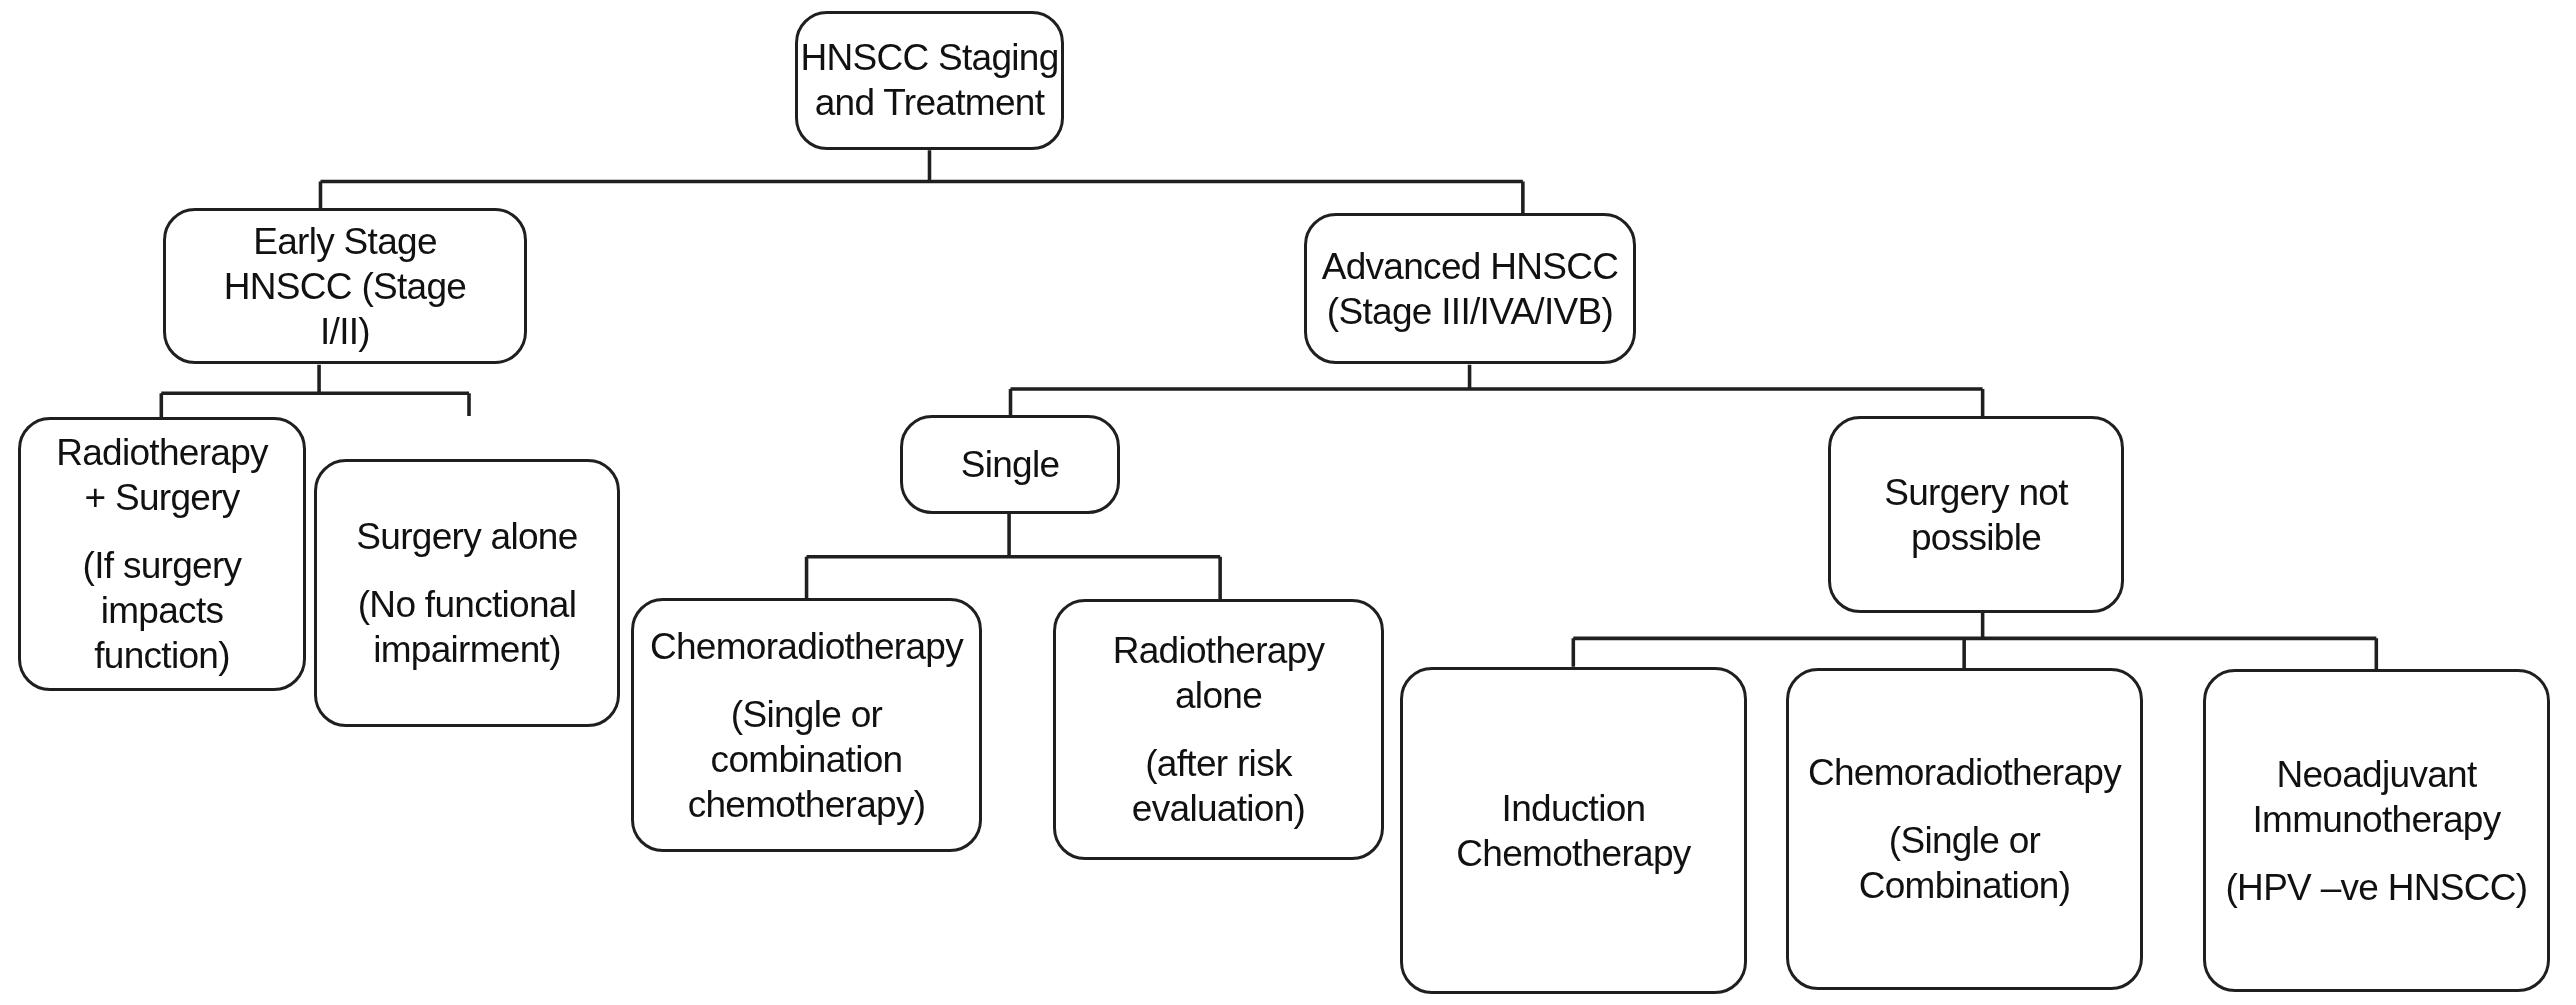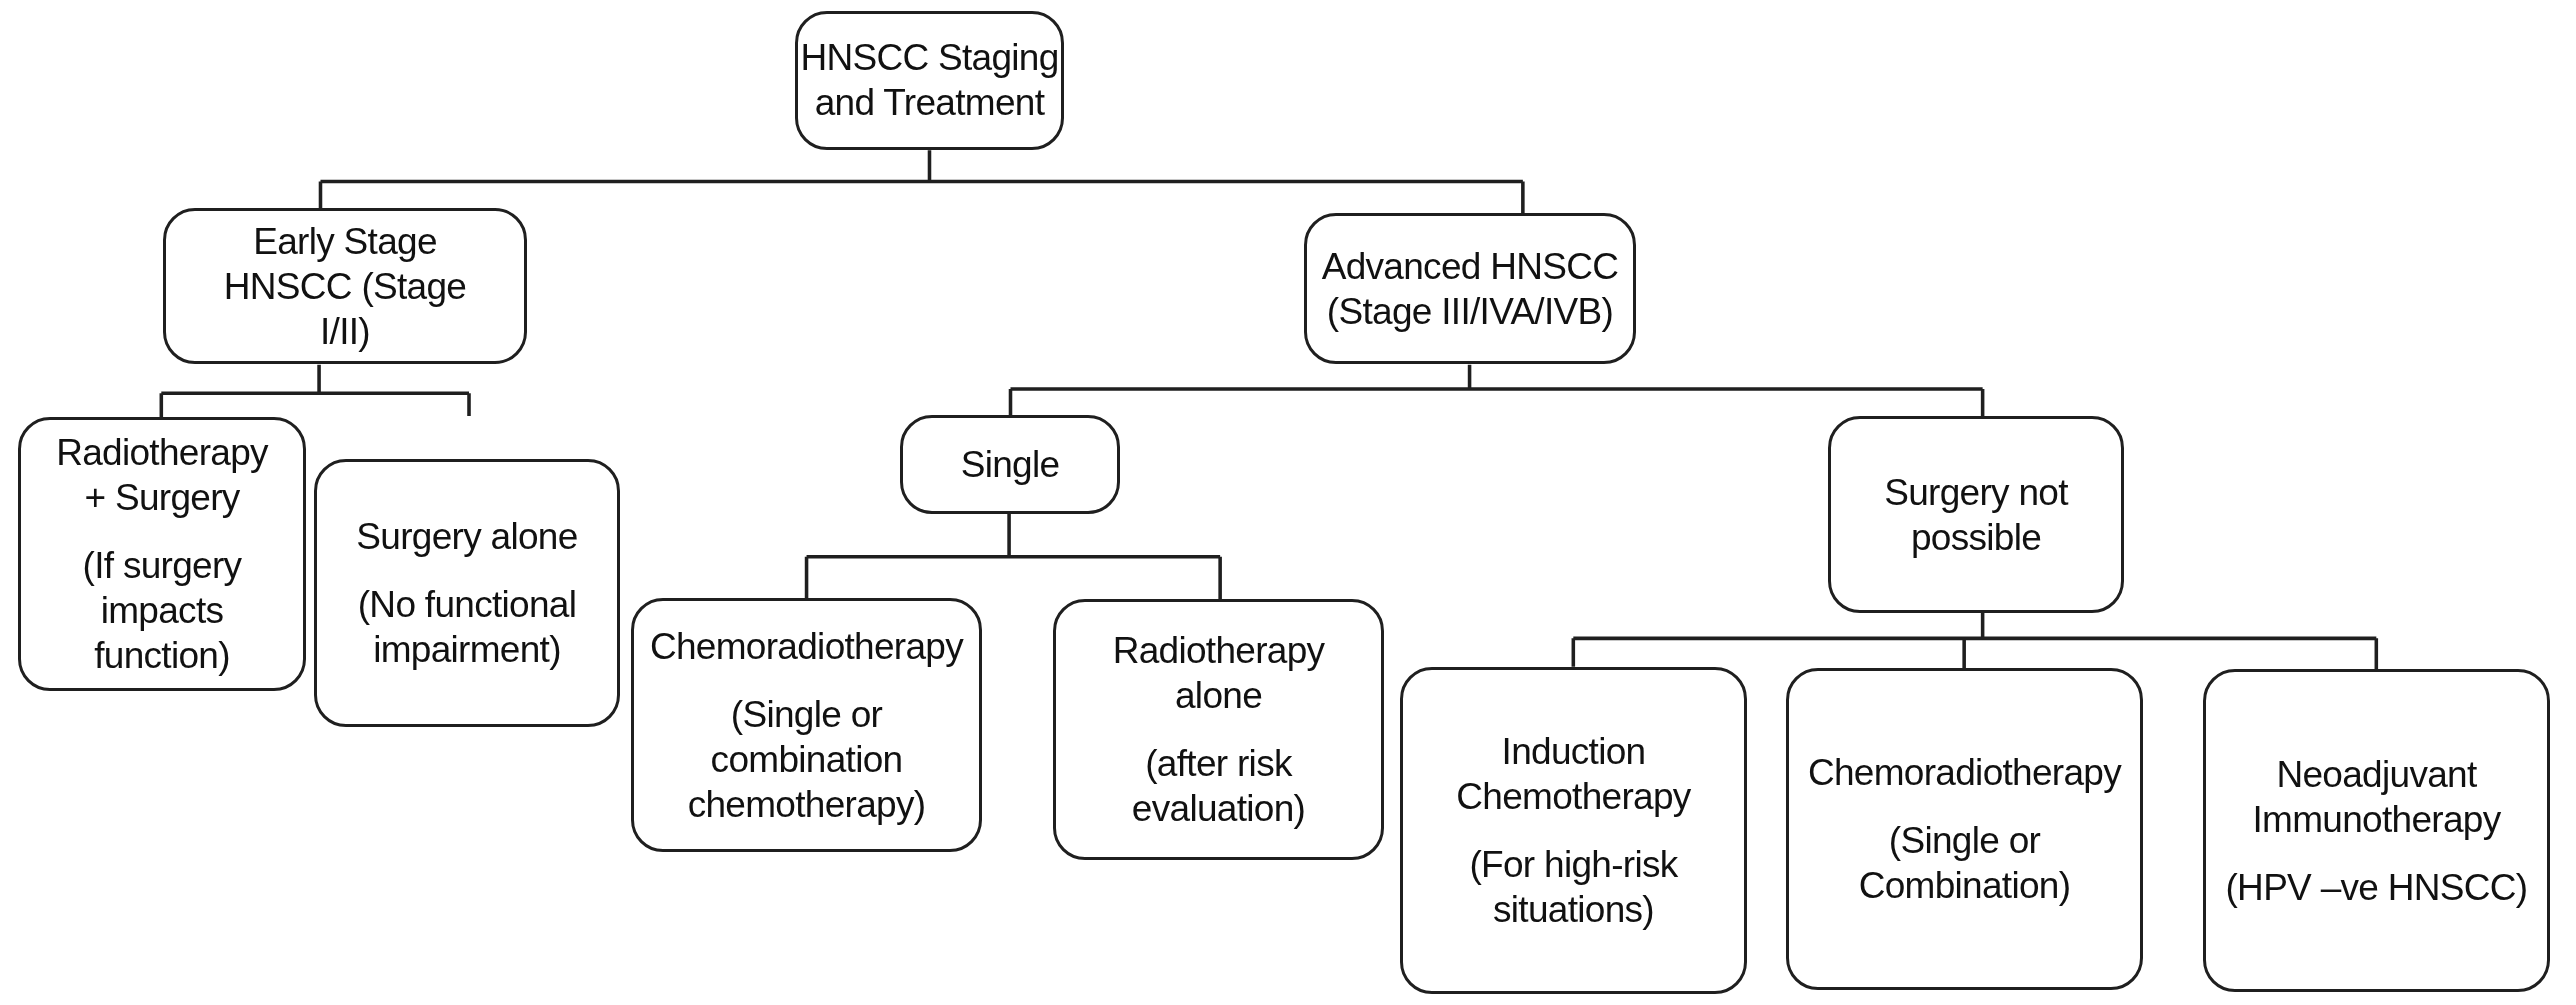--- a/index.html
+++ b/index.html
@@ -121,22 +121,20 @@
   <div class="node" id="n8">
     <div class="title">Radiotherapy
 alone</div>
     <div class="note italic">(after risk
 evaluation)</div>
   </div>
 
   <div class="node" id="n9">
     <div class="title">Induction
 Chemotherapy</div>
-    <div class="note italic">(For high-risk
-situations)</div>
   </div>
 
   <div class="node" id="n10">
     <div class="title">Chemoradiotherapy</div>
     <div class="note italic">(Single or
 Combination)</div>
   </div>
 
   <div class="node" id="n11">
     <div class="title">Neoadjuvant

